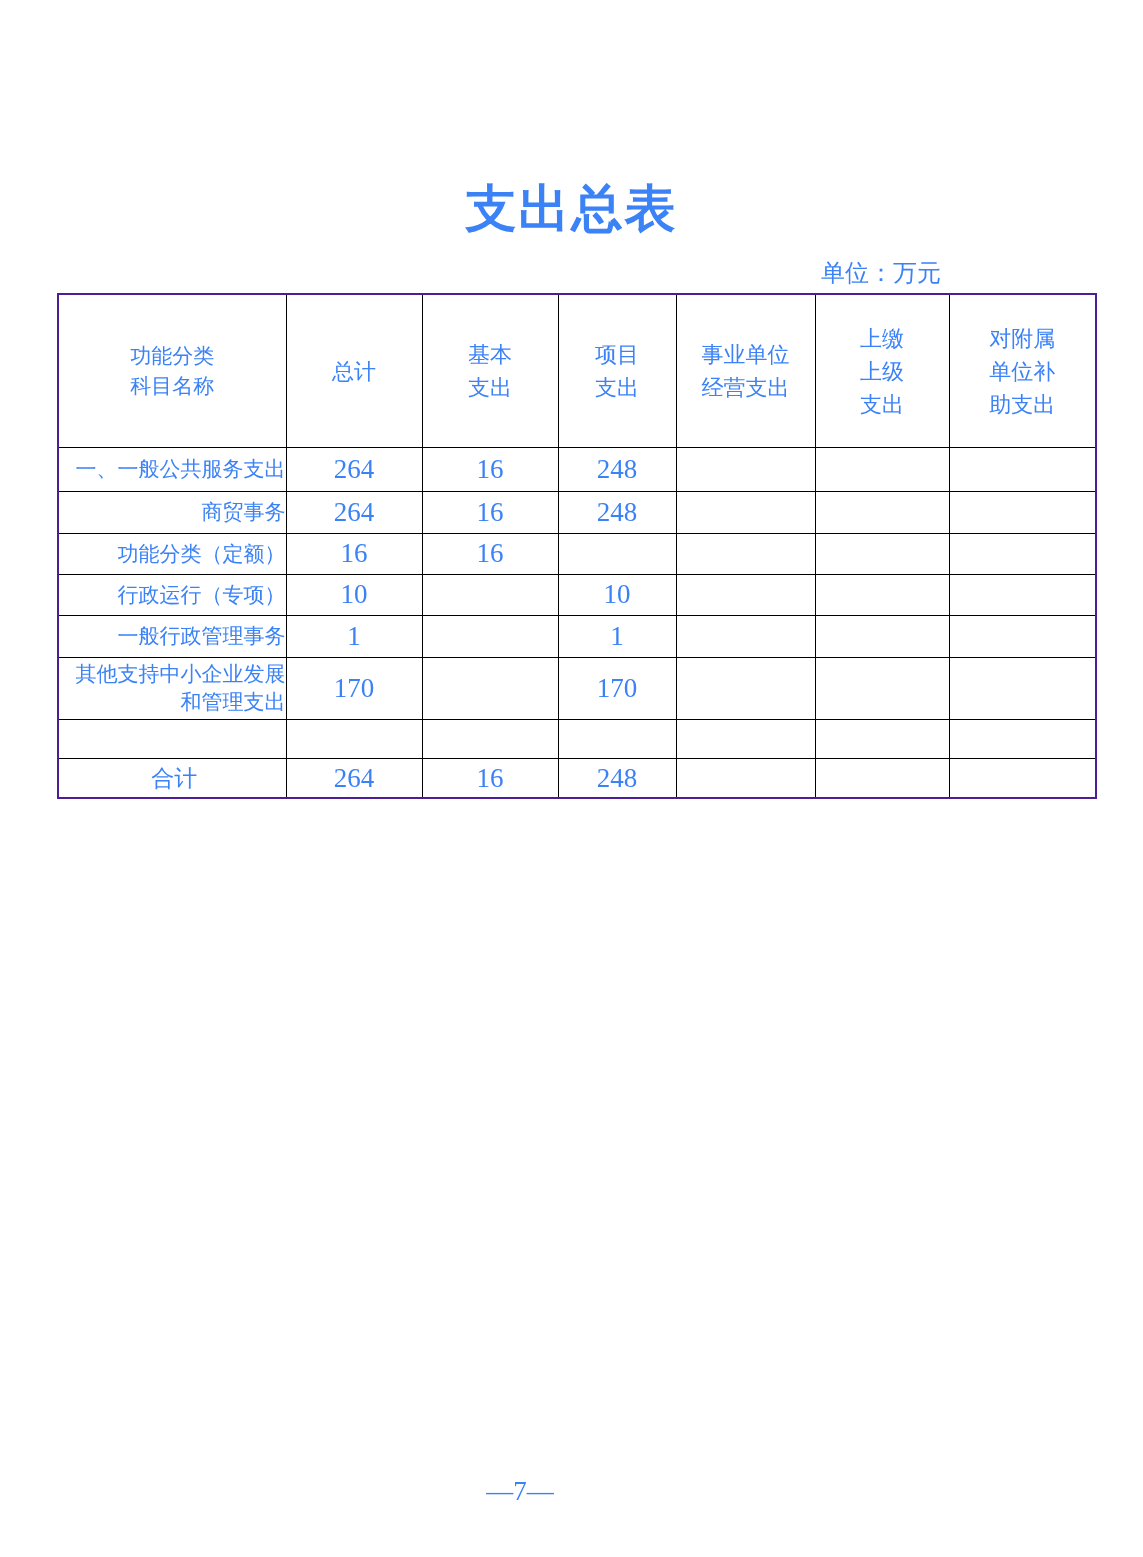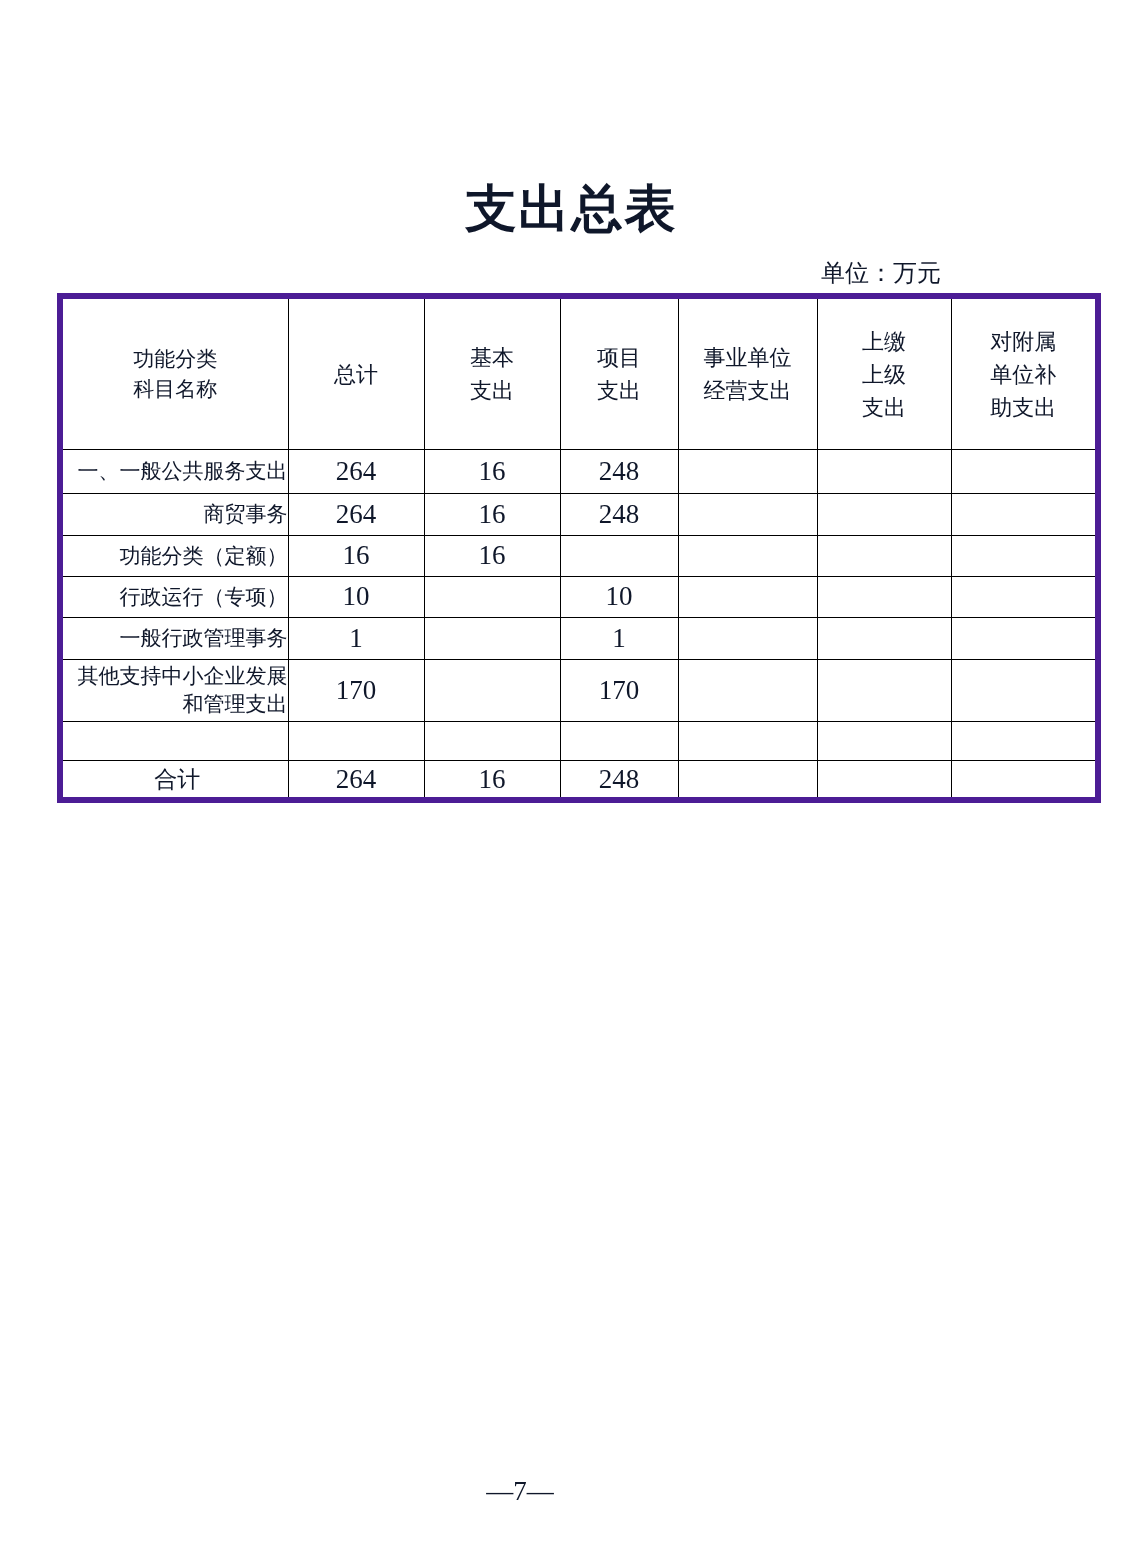--- a/index.html
+++ b/index.html
@@ -1,21 +1,21 @@
 <!DOCTYPE html>
 <html><head>
 <meta charset="utf-8">
 <style>
   html, body { margin: 0; padding: 0; background: #ffffff; }
   .page {
     position: relative;
     width: 1143px;
     height: 1557px;
     background: #ffffff;
-    color: #0f172a;
+    color: #3b82f6;
     overflow: hidden;
   }
   .doc-title {
     margin: 0;
     padding-top: 180px;
     text-align: center;
     font-family: "Liberation Serif", "DejaVu Serif", serif;
     font-weight: bold;
     font-size: 51px;
     line-height: 1.15;
@@ -31,21 +31,21 @@
     text-align: right;
     padding-right: 20px;
     font-family: "Liberation Sans", "DejaVu Sans", sans-serif;
     font-size: 24px;
     line-height: 1.2;
   }
   table.budget-table {
     border-collapse: collapse;
     table-layout: fixed;
     width: 1038px;
-    border: 6px solid #4c1d95;
+    border: 2px solid #4c1d95;
   }
   .budget-table th, .budget-table td {
     border: 1px solid #000000;
     padding: 0;
     overflow: hidden;
   }
   .budget-table thead tr { height: 153px; }
   .budget-table th {
     font-weight: normal;
     font-family: "Liberation Sans", "DejaVu Sans", sans-serif;

